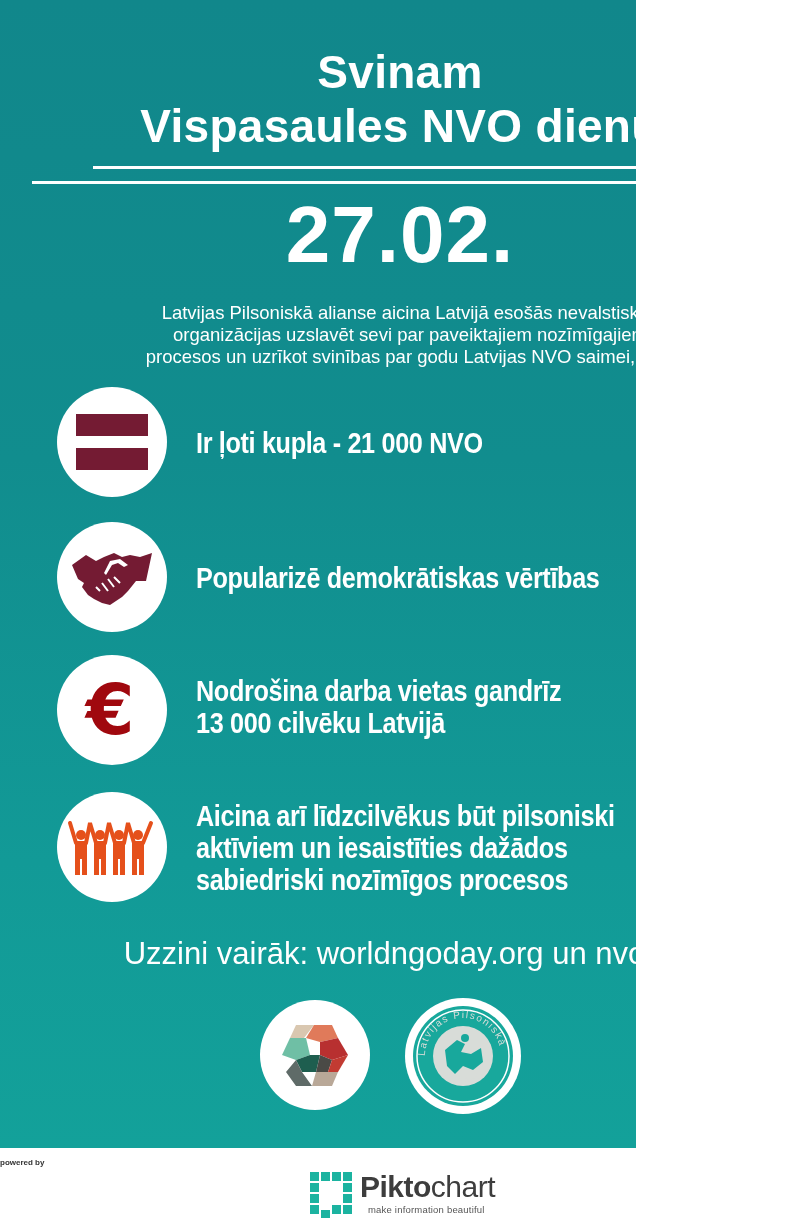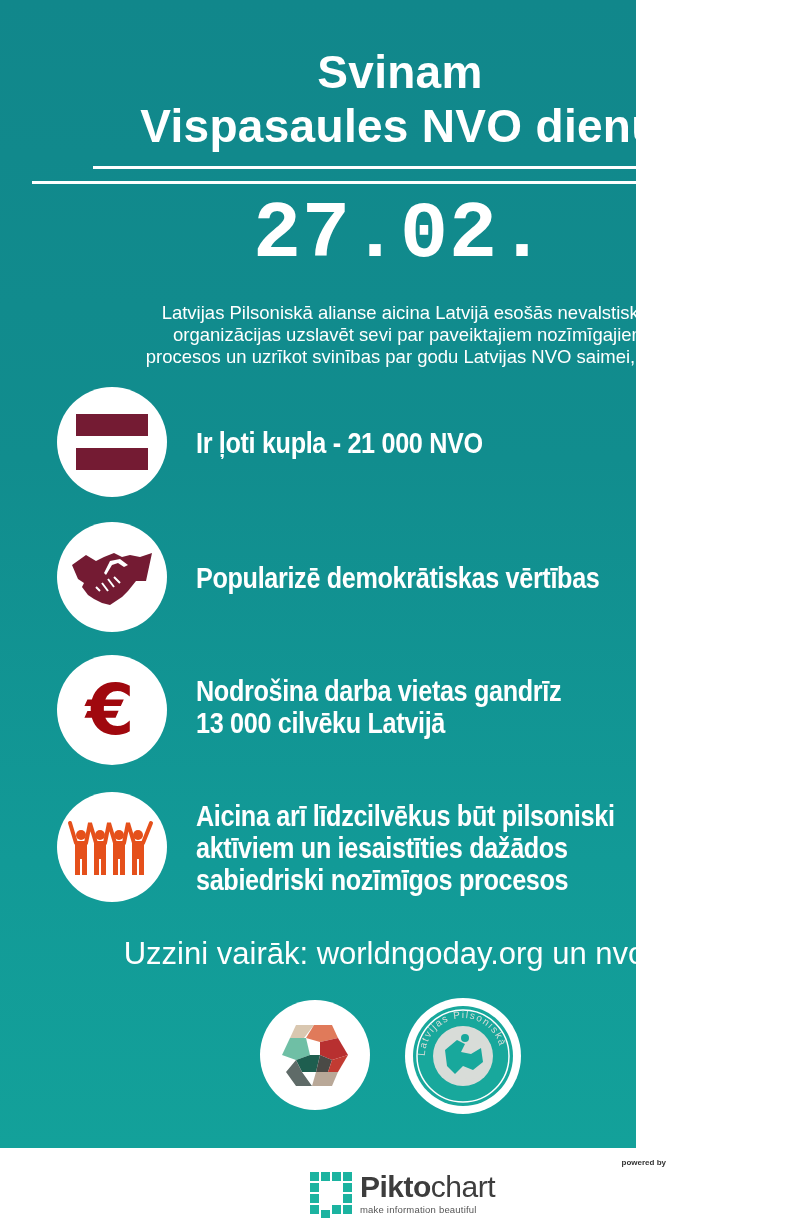--- a/index.html
+++ b/index.html
@@ -18,21 +18,21 @@
   }
   .title.l1 { top: 47px; }
   .title.l2 { top: 101px; }
 
   .rule { position: absolute; height: 3px; background: #ffffff; }
   .rule.r1 { left: 93px; width: 618px; top: 166px; }
   .rule.r2 { left: 32px; width: 740px; top: 181px; }
 
   .date {
     position: absolute; left: 0; width: 800px; text-align: center; top: 190px;
-    font-family: Liberation Mono, monospace; font-weight: bold;
+    font-family: Liberation Sans, sans-serif; font-weight: bold;
     font-size: 80px; line-height: 90px; letter-spacing: 1px;
   }
 
   .intro {
     position: absolute; left: 80px; width: 660px; top: 302px; text-align: center;
     font-family: "Liberation Sans", sans-serif; font-size: 18.5px; line-height: 22px;
   }
 
   .item { position: absolute; left: 0; width: 800px; height: 112px; }
   .circle {
@@ -74,33 +74,33 @@
     position: absolute; width: 110px; height: 110px; border-radius: 50%;
     background: #ffffff; display: flex; align-items: center; justify-content: center;
   }
   .logo-circle.lc1 { left: 260px; top: 2px; }
   .logo-circle.lc2 { left: 405px; top: 0px; width: 116px; height: 116px; }
 
   .footer {
     position: absolute; left: 0; top: 1148px; width: 800px; height: 80px; background: #ffffff;
   }
   .powered {
-    position: absolute; left: 0; width: 666px; top: 10px; text-align: right;
+    position: absolute; left: 0; width: 666px; top: 10px; text-align: left;
     font-family: "Liberation Sans", sans-serif; font-weight: bold; font-size: 8px; color: #333333;
   }
   .pk-mark { position: absolute; left: 310px; top: 24px; width: 42px; height: 46px; }
   .pk-word {
     position: absolute; left: 360px; top: 23px;
     font-family: "Liberation Sans", sans-serif; font-size: 30px; line-height: 32px; color: #3d3d3d;
     letter-spacing: -0.5px;
   }
   .pk-word b { font-weight: bold; }
   .pk-word span.light { font-weight: normal; }
   .pk-tag {
-    position: absolute; left: 360px; top: 56px;
+    position: absolute; left: 368px; top: 56px;
     font-family: "Liberation Sans", sans-serif; font-size: 9.5px; color: #555555; letter-spacing: 0.2px;
   }
 </style>
 </head>
 <body>
 
 <div class="poster">
   <div class="title l1">Svinam</div>
   <div class="title l2">Vispasaules NVO dienu</div>
   <div class="rule r1"></div>

